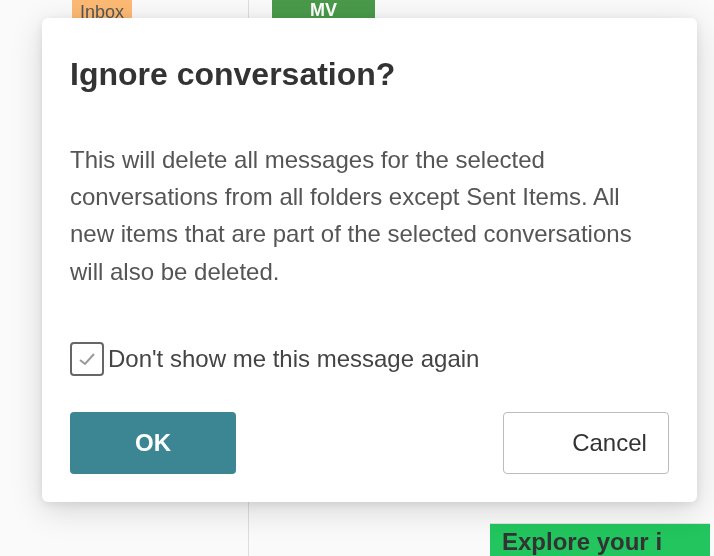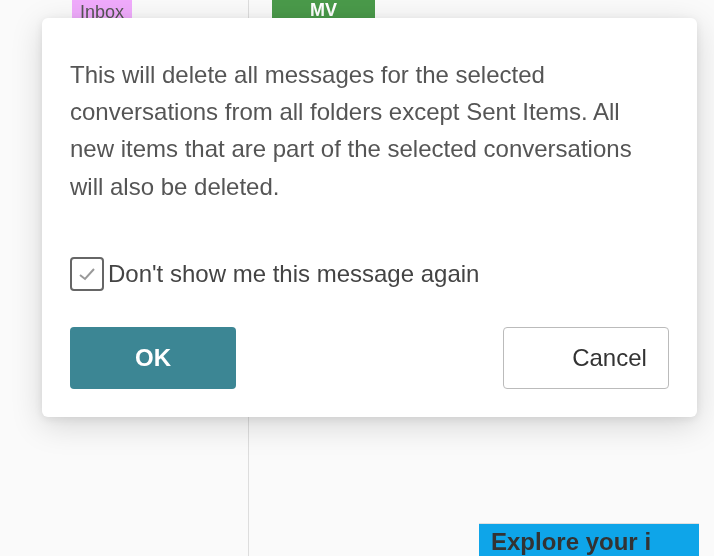--- a/index.html
+++ b/index.html
@@ -19,21 +19,21 @@
       position: absolute;
       inset: 0;
       background: #fafafa;
     }
     .bg-inbox {
       position: absolute;
       top: 0;
       left: 72px;
       font-size: 18px;
       color: #555;
-      background: #f0abfc;
+      background: #fdba74;
       padding: 2px 8px;
     }
     .bg-avatar {
       position: absolute;
       top: 0;
       left: 272px;
       width: 103px;
       height: 18px;
       background: #4a9a4a;
       color: #fff;
@@ -47,26 +47,26 @@
       position: absolute;
       top: 0;
       bottom: 0;
       left: 248px;
       width: 1px;
       background: #ddd;
     }
     .bg-explore {
       position: absolute;
       bottom: 0;
-      right: 15px;
+      right: 4px;
       font-size: 24px;
       font-weight: 600;
       color: #333;
       padding: 4px 0 0 12px;
-      background: #0ea5e9;
+      background: #22c55e;
       border-top: 1px solid #e0e0e0;
       width: 220px;
     }
     .dialog {
       position: absolute;
       top: 18px;
       left: 42px;
       width: 655px;
       background: #fff;
       border-radius: 6px;
@@ -147,20 +147,21 @@
 <body>
 
 <div class="bg-layer">
   <div class="bg-inbox">Inbox</div>
   <div class="bg-avatar">MV</div>
   <div class="bg-divider"></div>
   <div class="bg-explore">Explore your i</div>
 </div>
 
 <div class="dialog">
+  <div class="dialog-title">Ignore conversation?</div>
   <div class="dialog-body">This will delete all messages for the selected conversations from all folders except Sent Items. All new items that are part of the selected conversations will also be deleted.</div>
   <div class="dialog-checkbox-row">
     <div class="checkbox">
       <svg viewBox="0 0 20 20">
           <polyline points="3,11 8,15 17,5"></polyline>
         </svg>
     </div>
     <span class="checkbox-label">Don't show me this message again</span>
   </div>
   <div class="dialog-actions">

